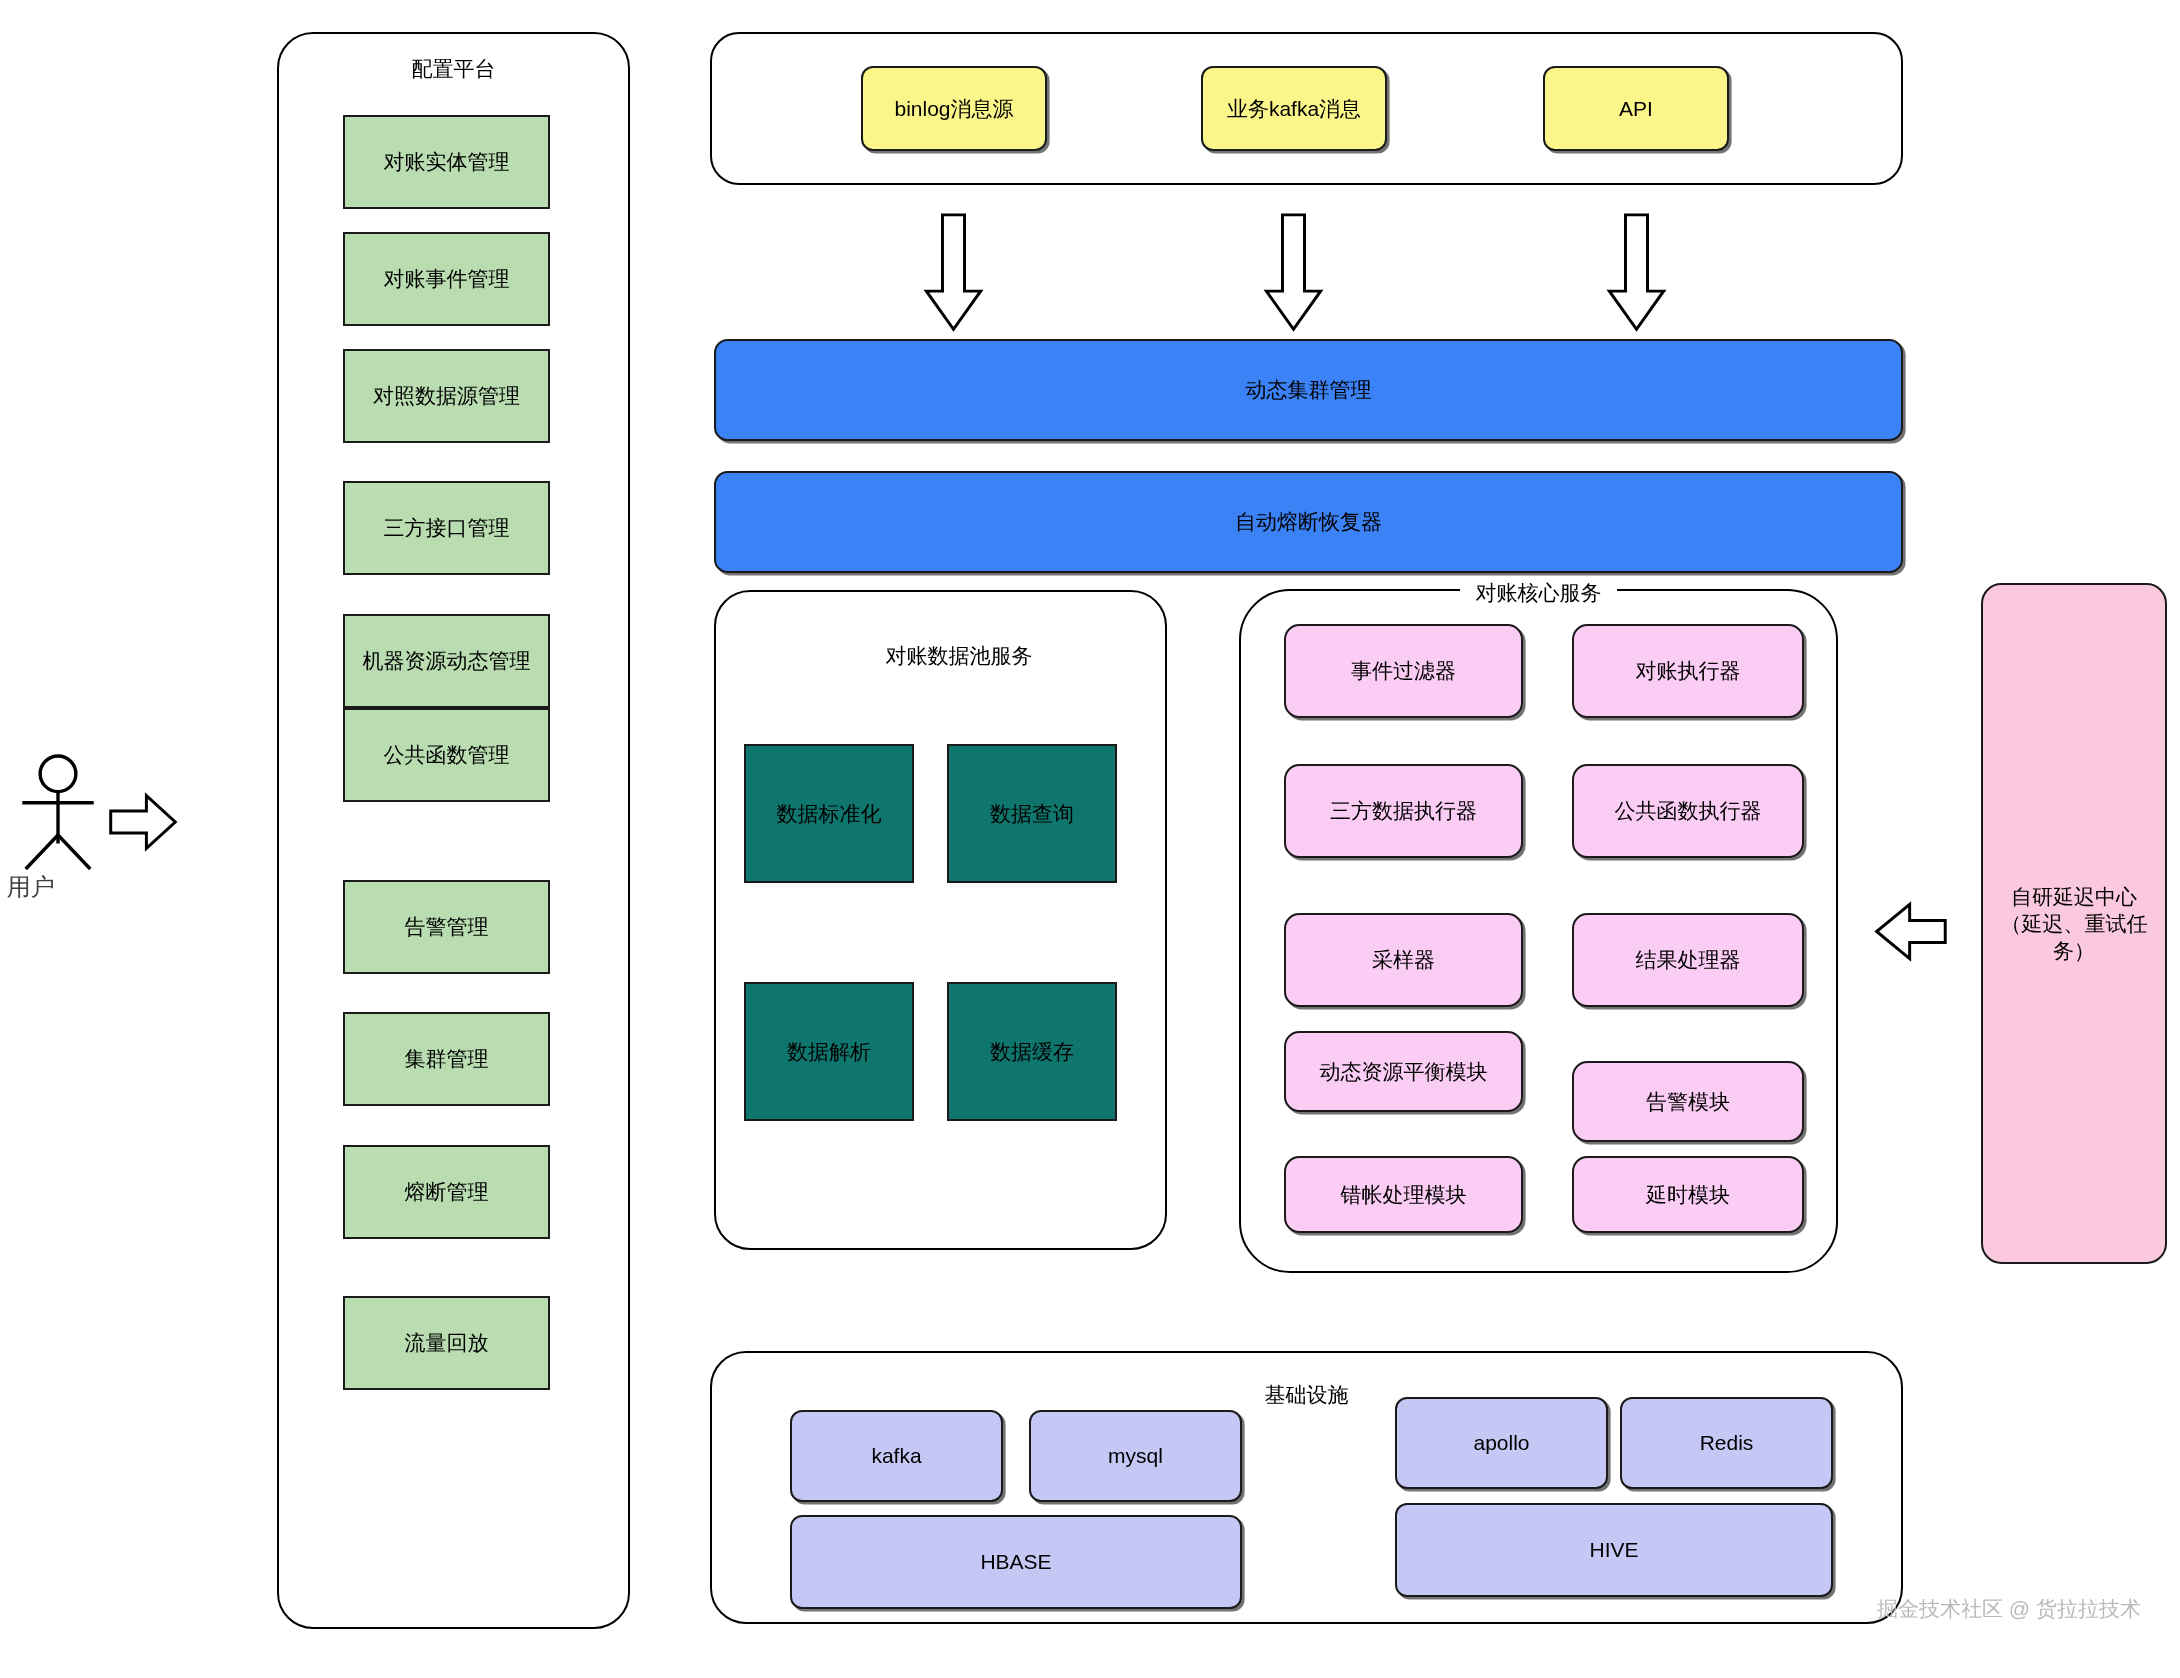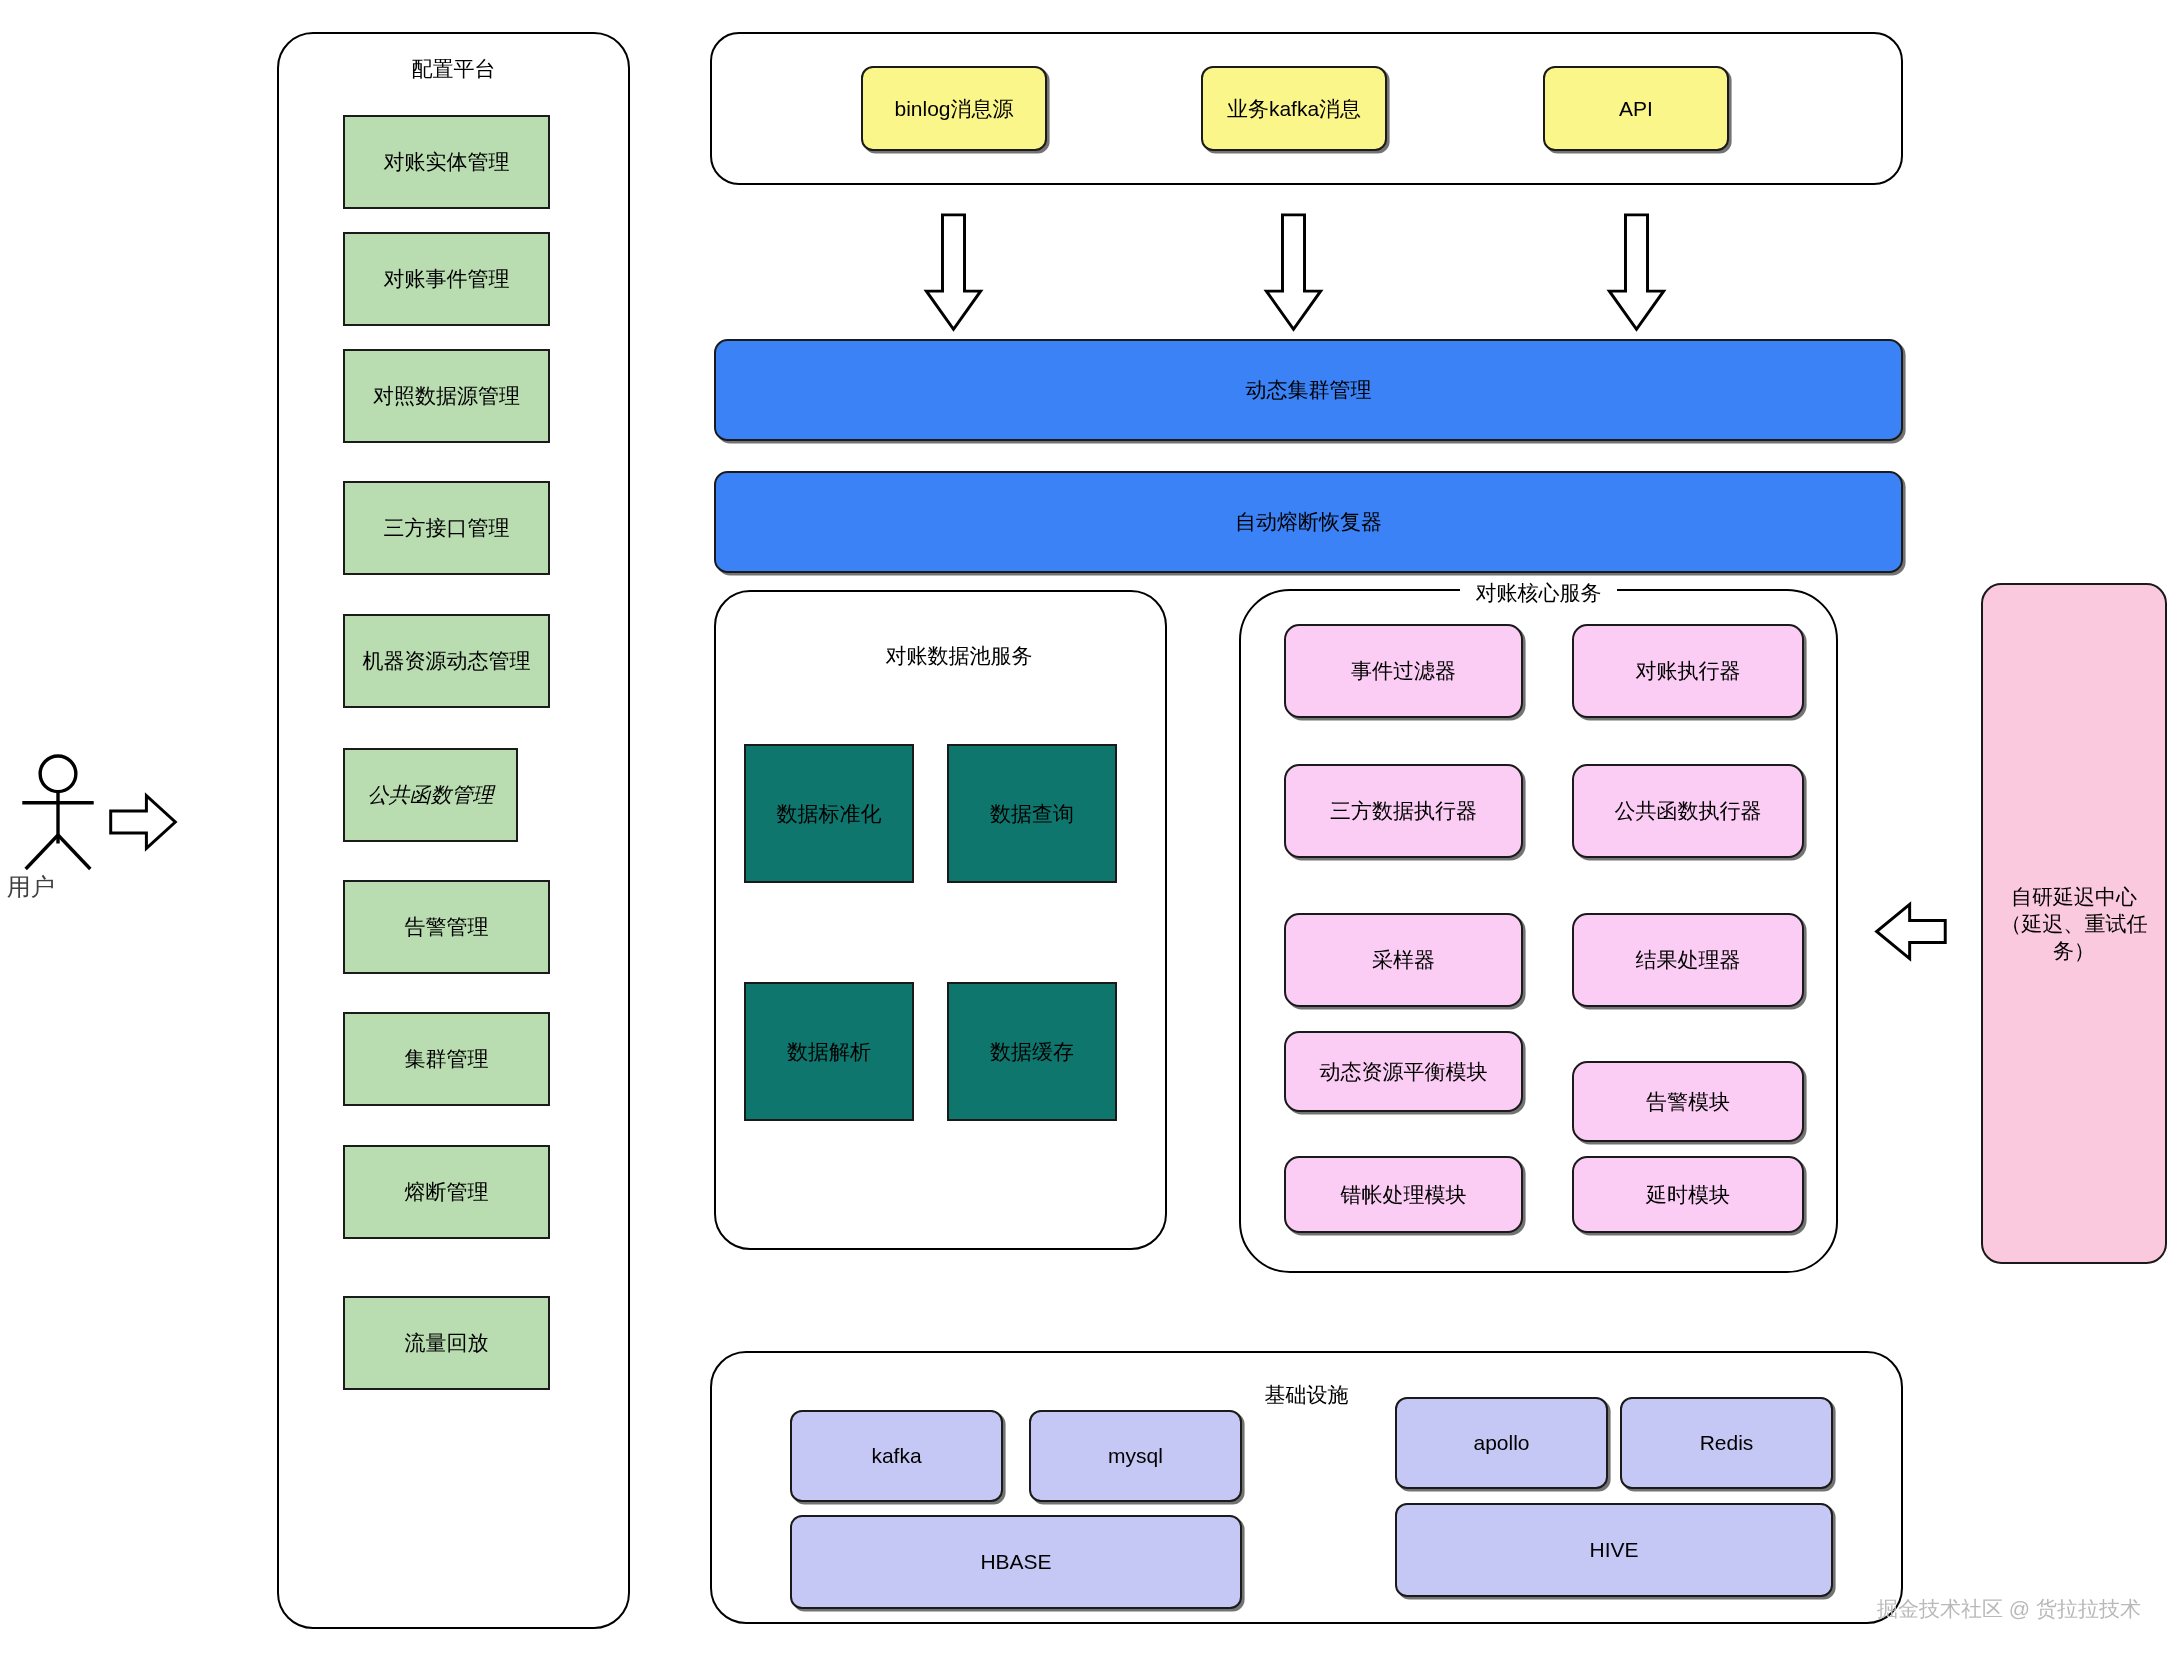--- a/index.html
+++ b/index.html
@@ -104,21 +104,21 @@
   </div>
   <div class="abs node green" style="left:343px; top:349px; width:207px; height:94px;">
     <span>对照数据源管理</span>
   </div>
   <div class="abs node green" style="left:343px; top:481px; width:207px; height:94px;">
     <span>三方接口管理</span>
   </div>
   <div class="abs node green" style="left:343px; top:614px; width:207px; height:94px;">
     <span>机器资源动态管理</span>
   </div>
-  <div class="abs node green" style="left:343px; top:748px; width:175px; height:94px;font-style:italic;">
+  <div class="abs node green" style="left:343px; top:708px; width:207px; height:94px;">
     <span>公共函数管理</span>
   </div>
   <div class="abs node green" style="left:343px; top:880px; width:207px; height:94px;">
     <span>告警管理</span>
   </div>
   <div class="abs node green" style="left:343px; top:1012px; width:207px; height:94px;">
     <span>集群管理</span>
   </div>
   <div class="abs node green" style="left:343px; top:1145px; width:207px; height:94px;">
     <span>熔断管理</span>

